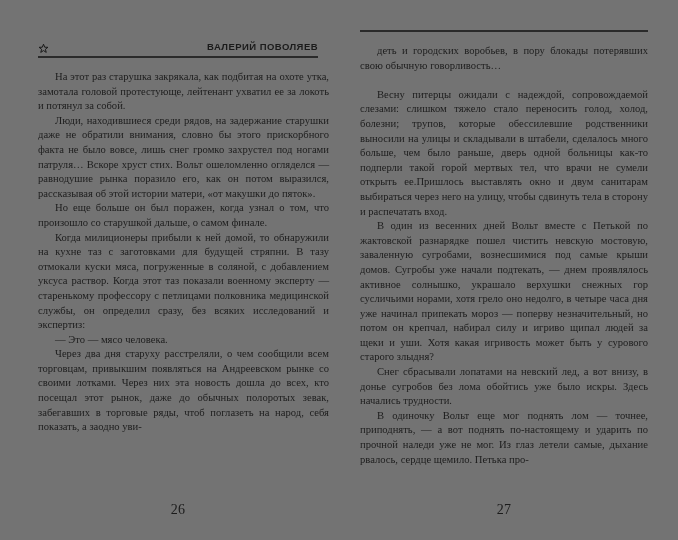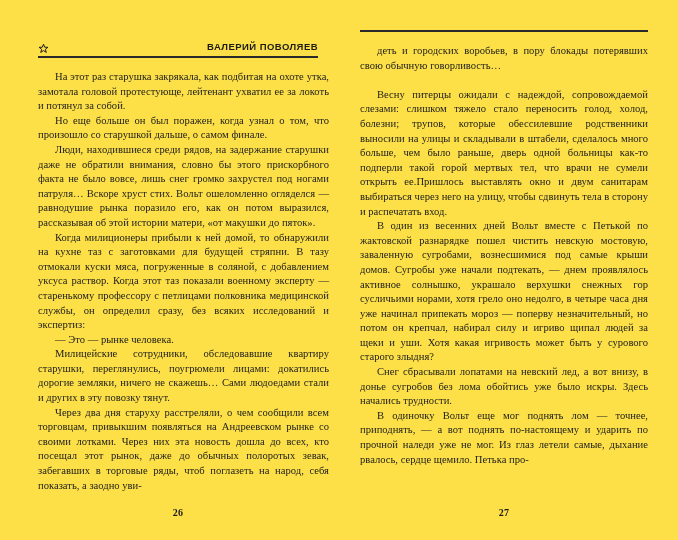--- a/index.html
+++ b/index.html
@@ -13,21 +13,21 @@
     height: 540px;
     overflow: hidden;
     font-family: "Liberation Serif", "DejaVu Serif", serif;
     color: #1a1a1a;
   }
 
   .spread {
     position: relative;
     width: 678px;
     height: 540px;
-    background: #fde047;
+    background: #737373;
     display: flex;
     box-sizing: border-box;
   }
 
   .page {
     position: relative;
     width: 339px;
     height: 540px;
     box-sizing: border-box;
     padding-top: 28px;
@@ -118,22 +118,22 @@
   }
 
   
   .folio {
     position: absolute;
     bottom: 22px;
     left: 0;
     right: 0;
     text-align: center;
     font-family: "Liberation Serif", "DejaVu Serif", serif;
-    font-size: 10px;
-    font-weight: 700;
+    font-size: 14px;
+    font-weight: 400;
     color: #1b1b1b;
     letter-spacing: 0.3px;
   }
   .page-left .folio { left: 38px; right: 21px; }
   .page-right .folio { left: 21px; right: 30px; }
 </style>
 </head>
 <body>
 
 <div class="spread">
@@ -145,25 +145,24 @@
         <svg width="11" height="11" viewBox="0 0 24 24" aria-hidden="true">
           <path d="M12 2.6 L14.6 9.2 L21.6 9.4 L16.1 13.7 L18.0 20.5 L12 16.5 L6.0 20.5 L7.9 13.7 L2.4 9.4 L9.4 9.2 Z" fill="none" stroke="#161616" stroke-width="2.1" stroke-linejoin="round"></path>
         </svg>
       </span>
       <span class="runhead-title">ВАЛЕРИЙ ПОВОЛЯЕВ</span>
     </div>
     <div class="runhead-rule"></div>
 
     <div class="column">
       <p>На этот раз старушка закрякала, как подбитая на охоте утка, замотала головой протестующе, лейтенант ухватил ее за локоть и потянул за собой.</p>
+      <p>Люди, находившиеся среди рядов, на задержание старушки даже не обратили внимания, словно бы этого прискорбного факта не было вовсе, лишь снег громко захрустел под ногами патруля… Вскоре хруст стих. Вольт ошеломленно огляделся — равнодушие рынка поразило его, как он потом выразился, рассказывая об этой истории матери, «от макушки до пяток».</p>
       <p>Но еще больше он был поражен, когда узнал о том, что произошло со старушкой дальше, о самом финале.</p>
-      <p>Люди, находившиеся среди рядов, на задержание старушки даже не обратили внимания, словно бы этого прискорбного факта не было вовсе, лишь снег громко захрустел под ногами патруля… Вскоре хруст стих. Вольт ошеломленно огляделся — равнодушие рынка поразило его, как он потом выразился, рассказывая об этой истории матери, «от макушки до пяток».</p>
       <p>Когда милиционеры прибыли к ней домой, то обнаружили на кухне таз с заготовками для будущей стряпни. В тазу отмокали куски мяса, погруженные в соляной, с добавлением уксуса раствор. Когда этот таз показали военному эксперту — старенькому профессору с петлицами полковника медицинской службы, он определил сразу, без всяких исследований и экспертиз:</p>
-      <p>— Это — рынке человека.</p>
-      <p>Милицейские сотрудники, обследовавшие квартиру старушки, переглянулись, поугрюмели лицами: докатились дорогие земляки, ничего не скажешь… Сами людоедами стали и других в эту повозку тянут.</p>
+      <p>— Это — мясо человека.</p>
       <p>Через два дня старуху расстреляли, о чем сообщили всем торговцам, привыкшим появляться на Андреевском рынке со своими лотками. Через них эта новость дошла до всех, кто посещал этот рынок, даже до обычных полоротых зевак, забегавших в торговые ряды, чтоб поглазеть на народ, себя показать, а заодно уви-</p>
     </div>
 
     <div class="folio">26</div>
   </div>
 
   <div class="page page-right">
 
     <div class="runhead-rule"></div>
 

